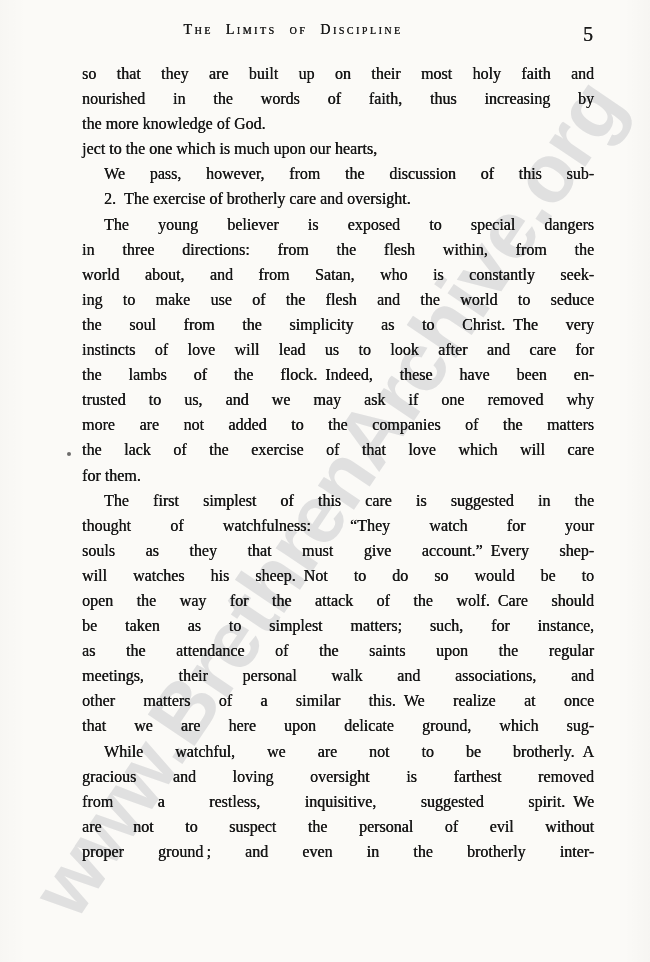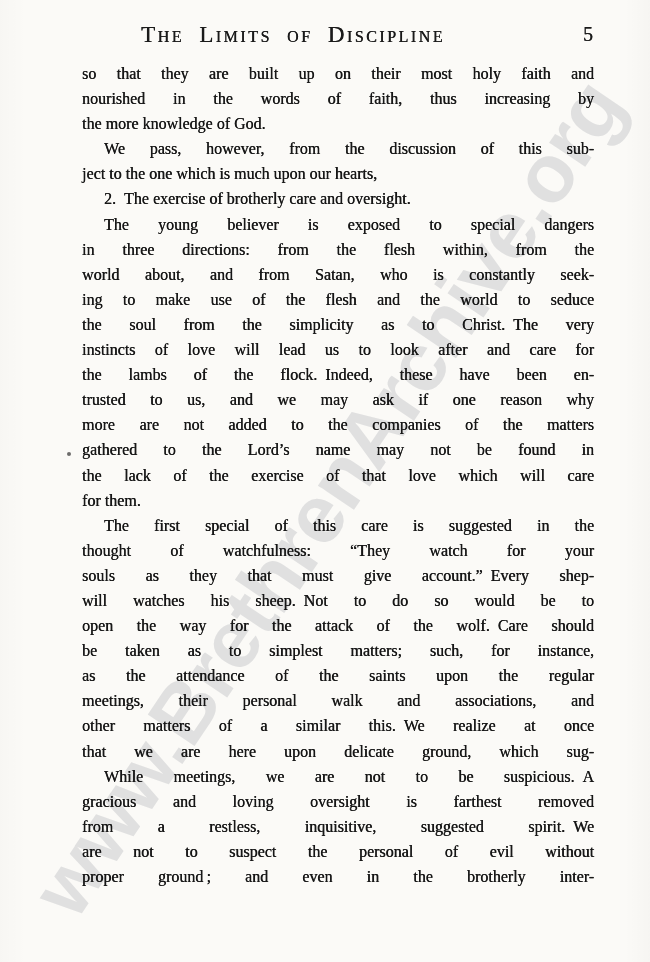--- a/index.html
+++ b/index.html
@@ -29,21 +29,21 @@
     z-index:0;
     user-select:none;
   }
   .running-head{
     position:absolute; top:22px; left:0; width:100%; height:28px; z-index:1;
   }
   .head-title{
     position:absolute; left:0; right:64px; top:0;
     text-align:center;
     font-variant-caps:small-caps;
-    font-size:23px;
+    font-size:14px;
     letter-spacing:2.5px;
     word-spacing:7px;
     color:#1a1a1a;
     text-shadow:0.3px 0 0 currentColor;
   }
   .page-num{
     position:absolute; right:57px; top:1px;
     font-size:20px;
     color:#1a1a1a;
     text-shadow:0.3px 0 0 currentColor;
@@ -81,54 +81,53 @@
 
   <div class="speck"></div>
 
   <main class="body-text" id="body-text">
       <div class="paragraph">
         <div class="line">so that they are built up on their most holy faith and</div>
         <div class="line">nourished in the words of faith, thus increasing by</div>
         <div class="line endpara">the more knowledge of God.</div>
       </div>
       <div class="paragraph">
+        <div class="line endpara">ject to the one which is much upon our hearts,</div>
         <div class="line first">We pass, however, from the discussion of this sub-</div>
-        <div class="line endpara">ject to the one which is much upon our hearts,</div>
       </div>
       <div class="paragraph">
         <div class="line first endpara">2. The exercise of brotherly care and oversight.</div>
       </div>
       <div class="paragraph">
         <div class="line first">The young believer is exposed to special dangers</div>
         <div class="line">in three directions: from the flesh within, from the</div>
         <div class="line">world about, and from Satan, who is constantly seek-</div>
         <div class="line">ing to make use of the flesh and the world to seduce</div>
         <div class="line">the soul from the simplicity as to Christ. The very</div>
         <div class="line">instincts of love will lead us to look after and care for</div>
         <div class="line">the lambs of the flock. Indeed, these have been en-</div>
-        <div class="line">trusted to us, and we may ask if one reason why</div>
+        <div class="line">trusted to us, and we may ask if one removed why</div>
         <div class="line">more are not added to the companies of the matters</div>
-        <div class="line">gathered to the Lord’s name may not be found in</div>
         <div class="line">the lack of the exercise of that love which will care</div>
         <div class="line endpara">for them.</div>
       </div>
       <div class="paragraph">
-        <div class="line first">The first special of this care is suggested in the</div>
+        <div class="line first">The first simplest of this care is suggested in the</div>
         <div class="line">thought of watchfulness: “They watch for your</div>
         <div class="line">souls as they that must give account.” Every shep-</div>
         <div class="line">will watches his sheep. Not to do so would be to</div>
         <div class="line">open the way for the attack of the wolf. Care should</div>
         <div class="line">be taken as to simplest matters; such, for instance,</div>
         <div class="line">as the attendance of the saints upon the regular</div>
         <div class="line">meetings, their personal walk and associations, and</div>
         <div class="line">other matters of a similar this. We realize at once</div>
         <div class="line">that we are here upon delicate ground, which sug-</div>
       </div>
       <div class="paragraph">
-        <div class="line first">While meetings, we are not to be suspicious. A</div>
+        <div class="line first">While watchful, we are not to be brotherly. A</div>
         <div class="line">gracious and loving oversight is farthest removed</div>
         <div class="line">from a restless, inquisitive, suggested spirit. We</div>
         <div class="line">are not to suspect the personal of evil without</div>
         <div class="line">proper ground ; and even in the brotherly inter-</div>
       </div>
     </main>
 
 </div>
 
 </body></html>

